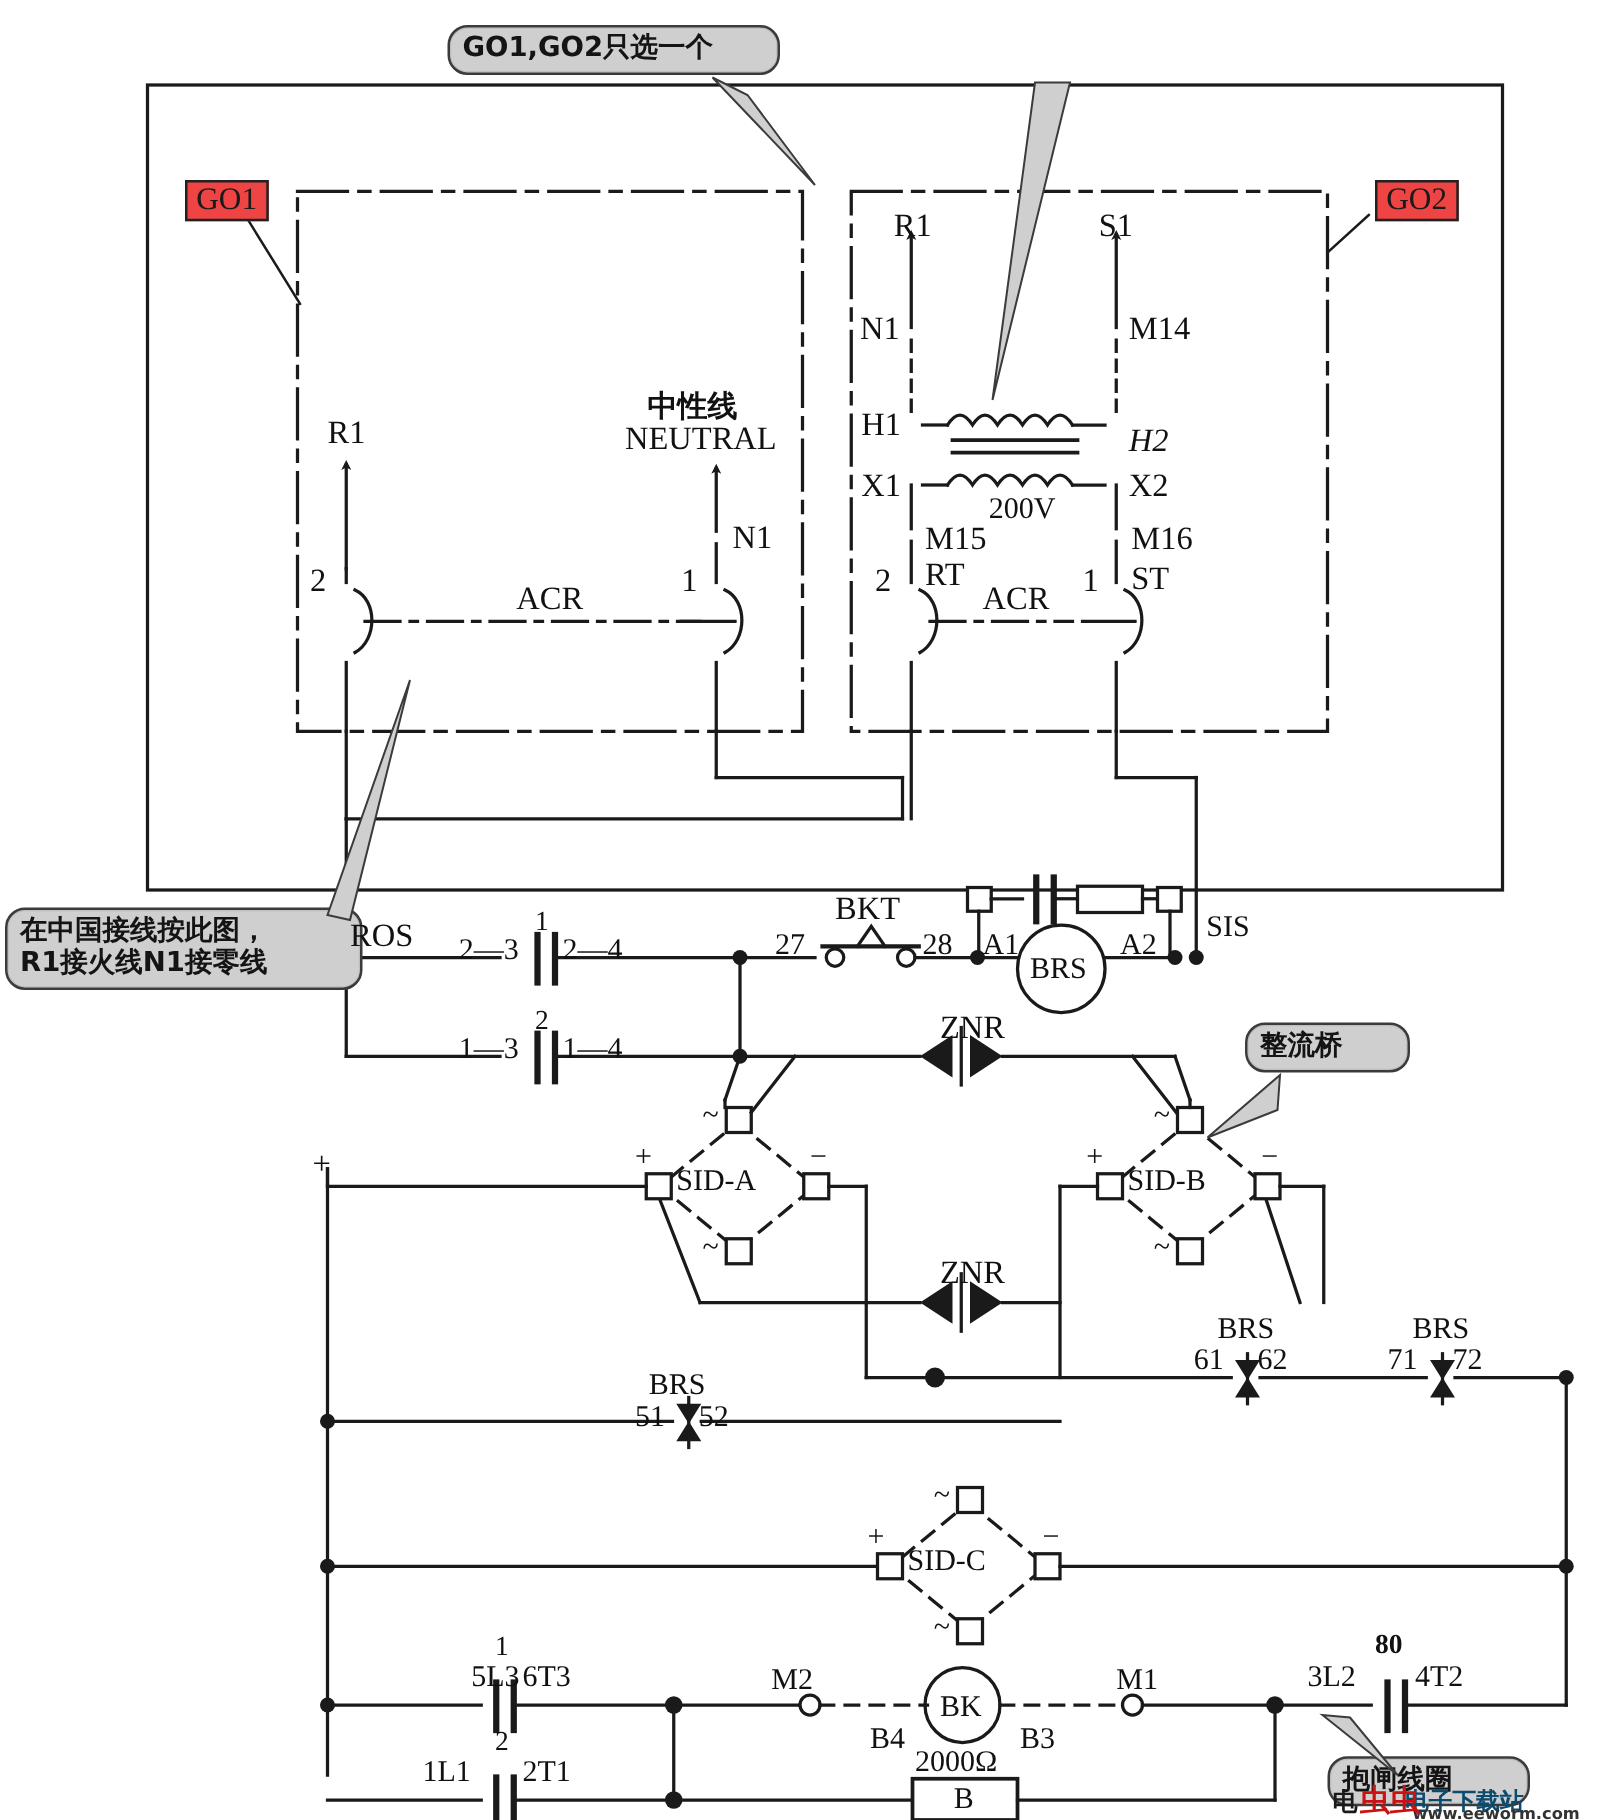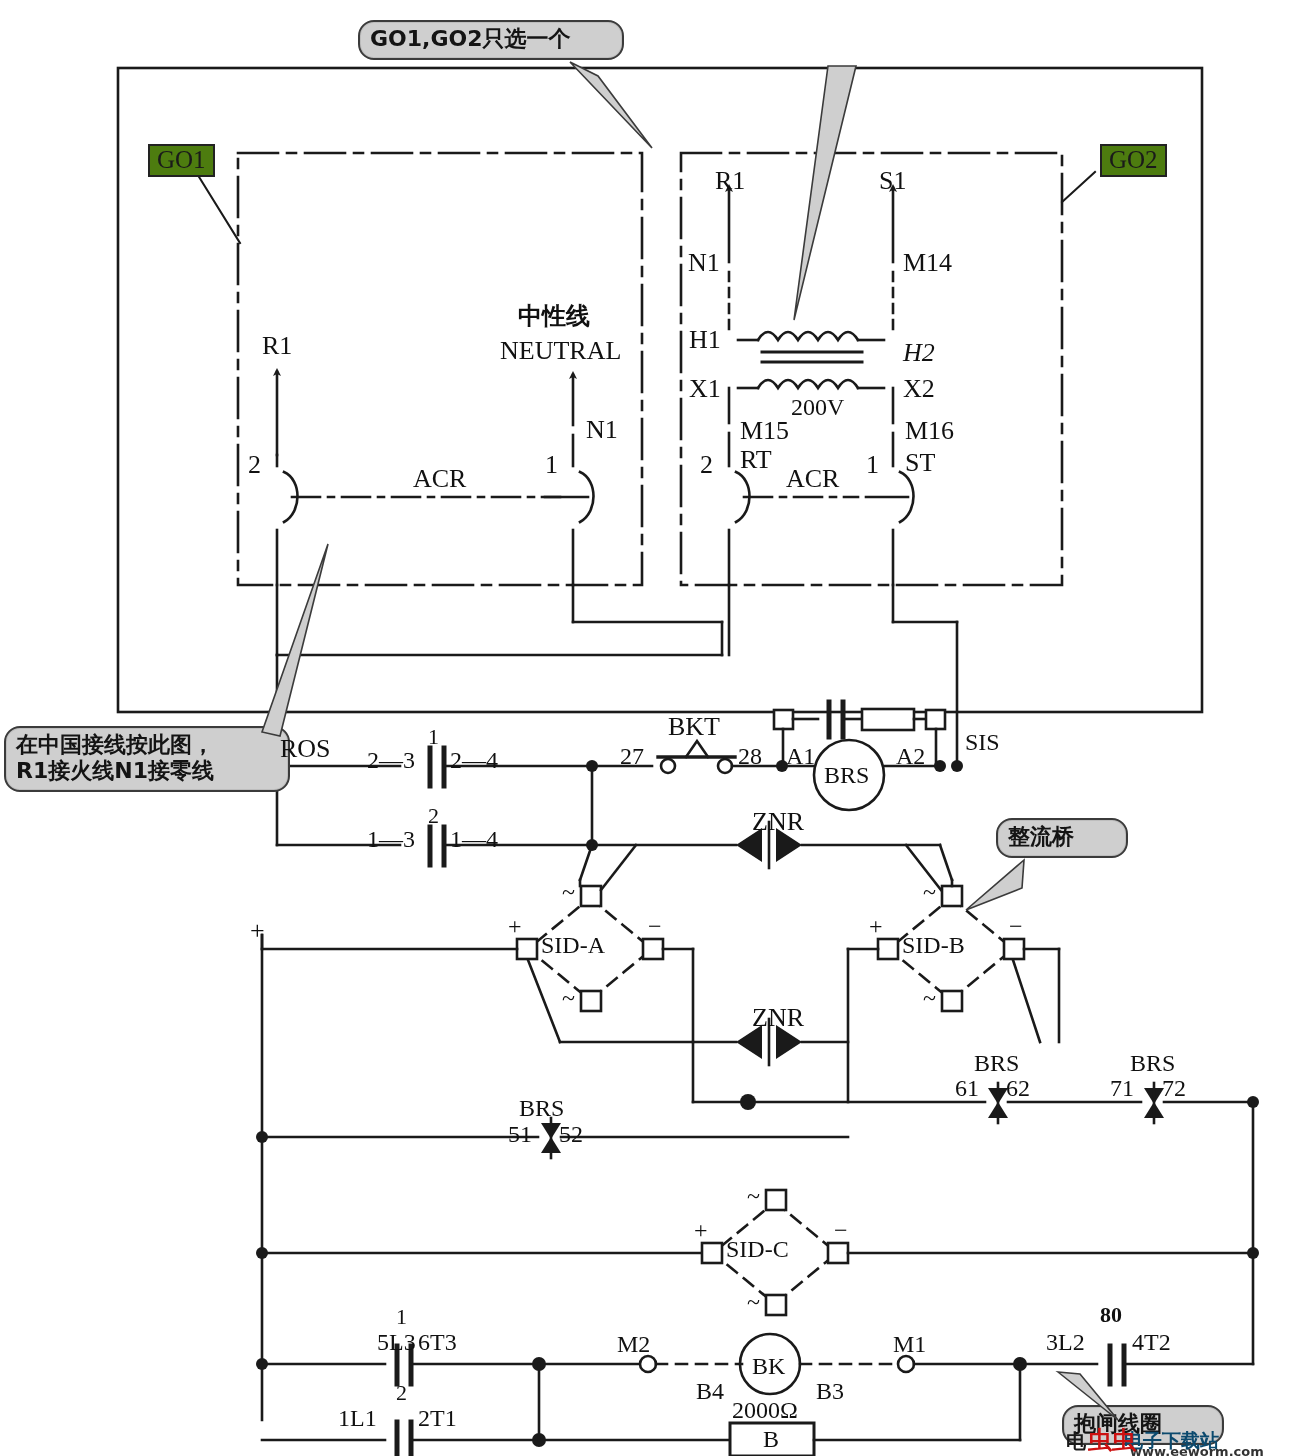--- a/index.html
+++ b/index.html
@@ -6,29 +6,29 @@
   body{width:1289px;height:1456px;position:relative;
        font-family:"Liberation Serif","DejaVu Serif",serif;color:#1a1a1a;}
   #stage{position:absolute;left:0;top:0;width:1289px;height:1456px;overflow:hidden;}
   svg#sch{position:absolute;left:0;top:0;width:1289px;height:1456px;}
 
   .lbl{position:absolute;white-space:nowrap;line-height:1;color:#111;
        font-family:"Liberation Serif","DejaVu Serif",serif;}
   .lbl.s26{font-size:26px;}
   .lbl.s24{font-size:24px;}
   .lbl.s22{font-size:22px;}
-  .lbl.cn{font-family:Liberation Serif, serif;font-weight:bold;}
+  .lbl.cn{font-family:Liberation Mono, monospace;font-weight:bold;margin-top:12px;}
 
   .callout{position:absolute;background:#cfcfcf;border:2px solid #3b3b3b;
            border-radius:16px;padding:4px 10px 6px 10px;
            font-family:"DejaVu Sans","Liberation Sans",sans-serif;
            font-weight:bold;font-size:22px;line-height:1.18;color:#141414;
            text-align:left;white-space:pre-line;
            box-shadow:inset 0 0 0 1px #bdbdbd;}
-  .boxlabel{position:absolute;border:2px solid #222;background:#4d7c0f;
+  .boxlabel{position:absolute;border:2px solid #222;background:#ef4444;
             padding:1px 7px 3px 7px;font-size:25px;line-height:1;
             font-family:"Liberation Serif","DejaVu Serif",serif;}
   .wm{position:absolute;font-family:"DejaVu Sans","Liberation Sans",sans-serif;
       font-weight:bold;}
 </style>
 </head>
 <body>
 
 <div id="stage">
 

